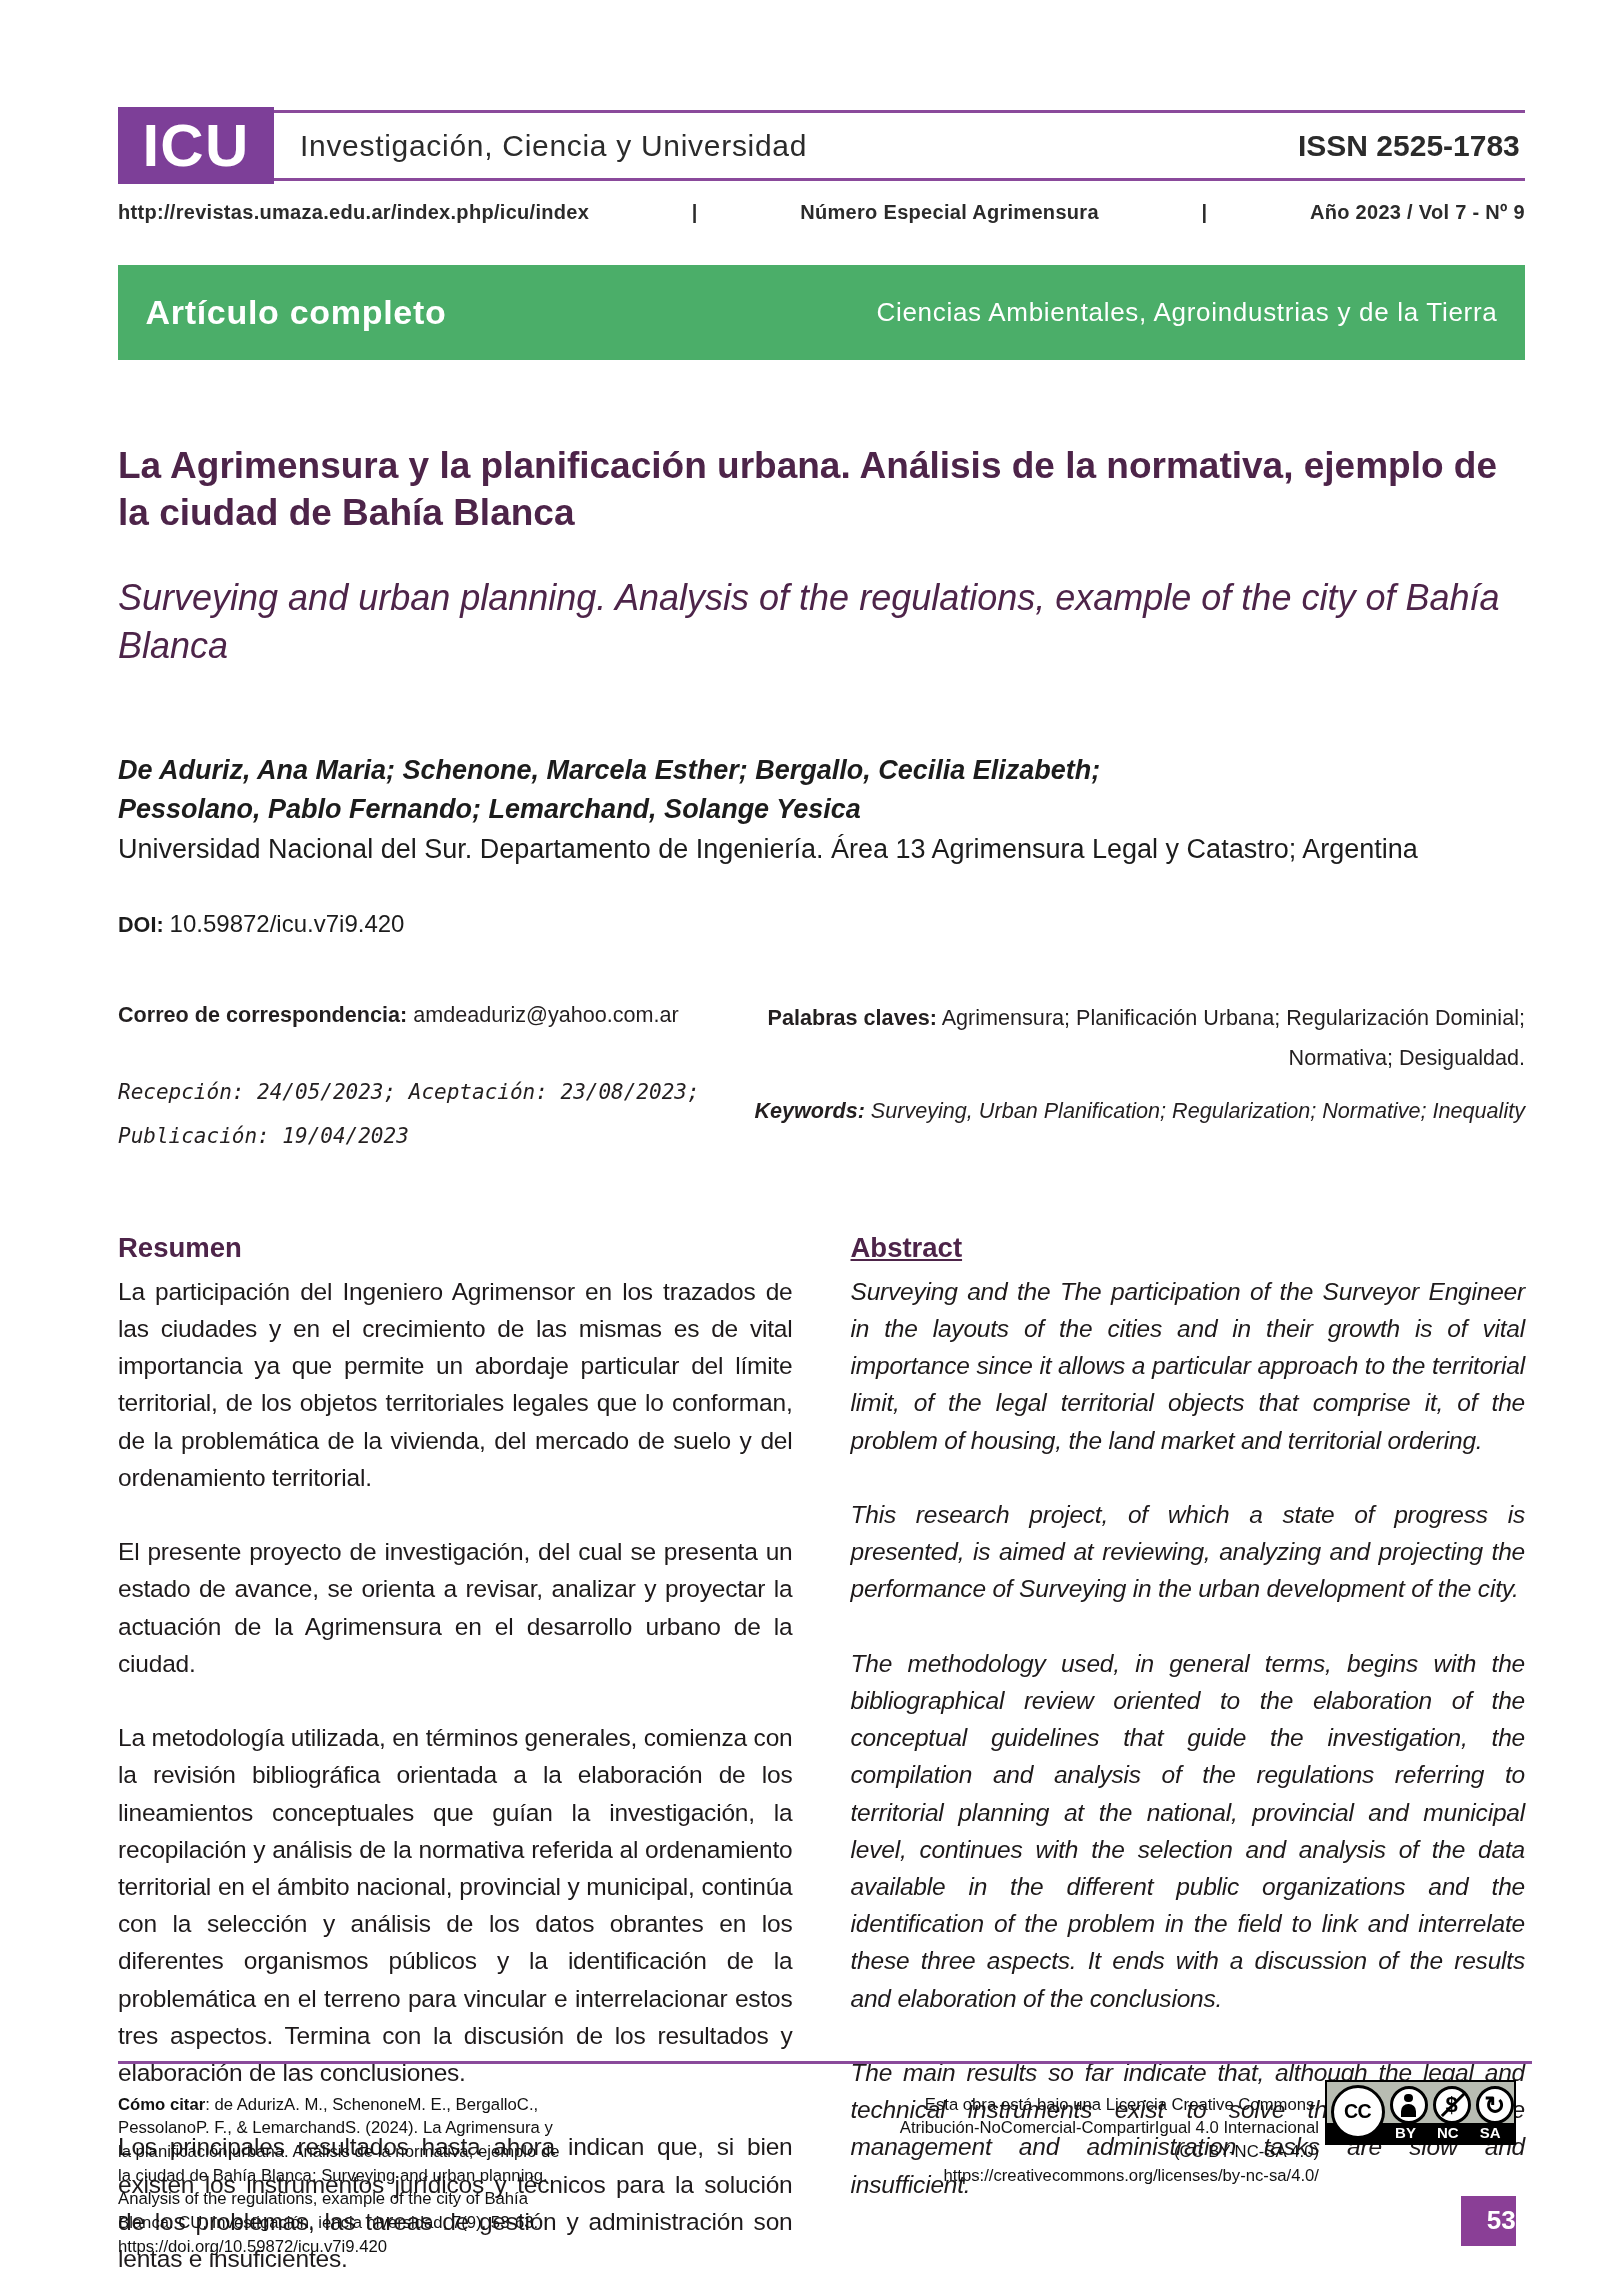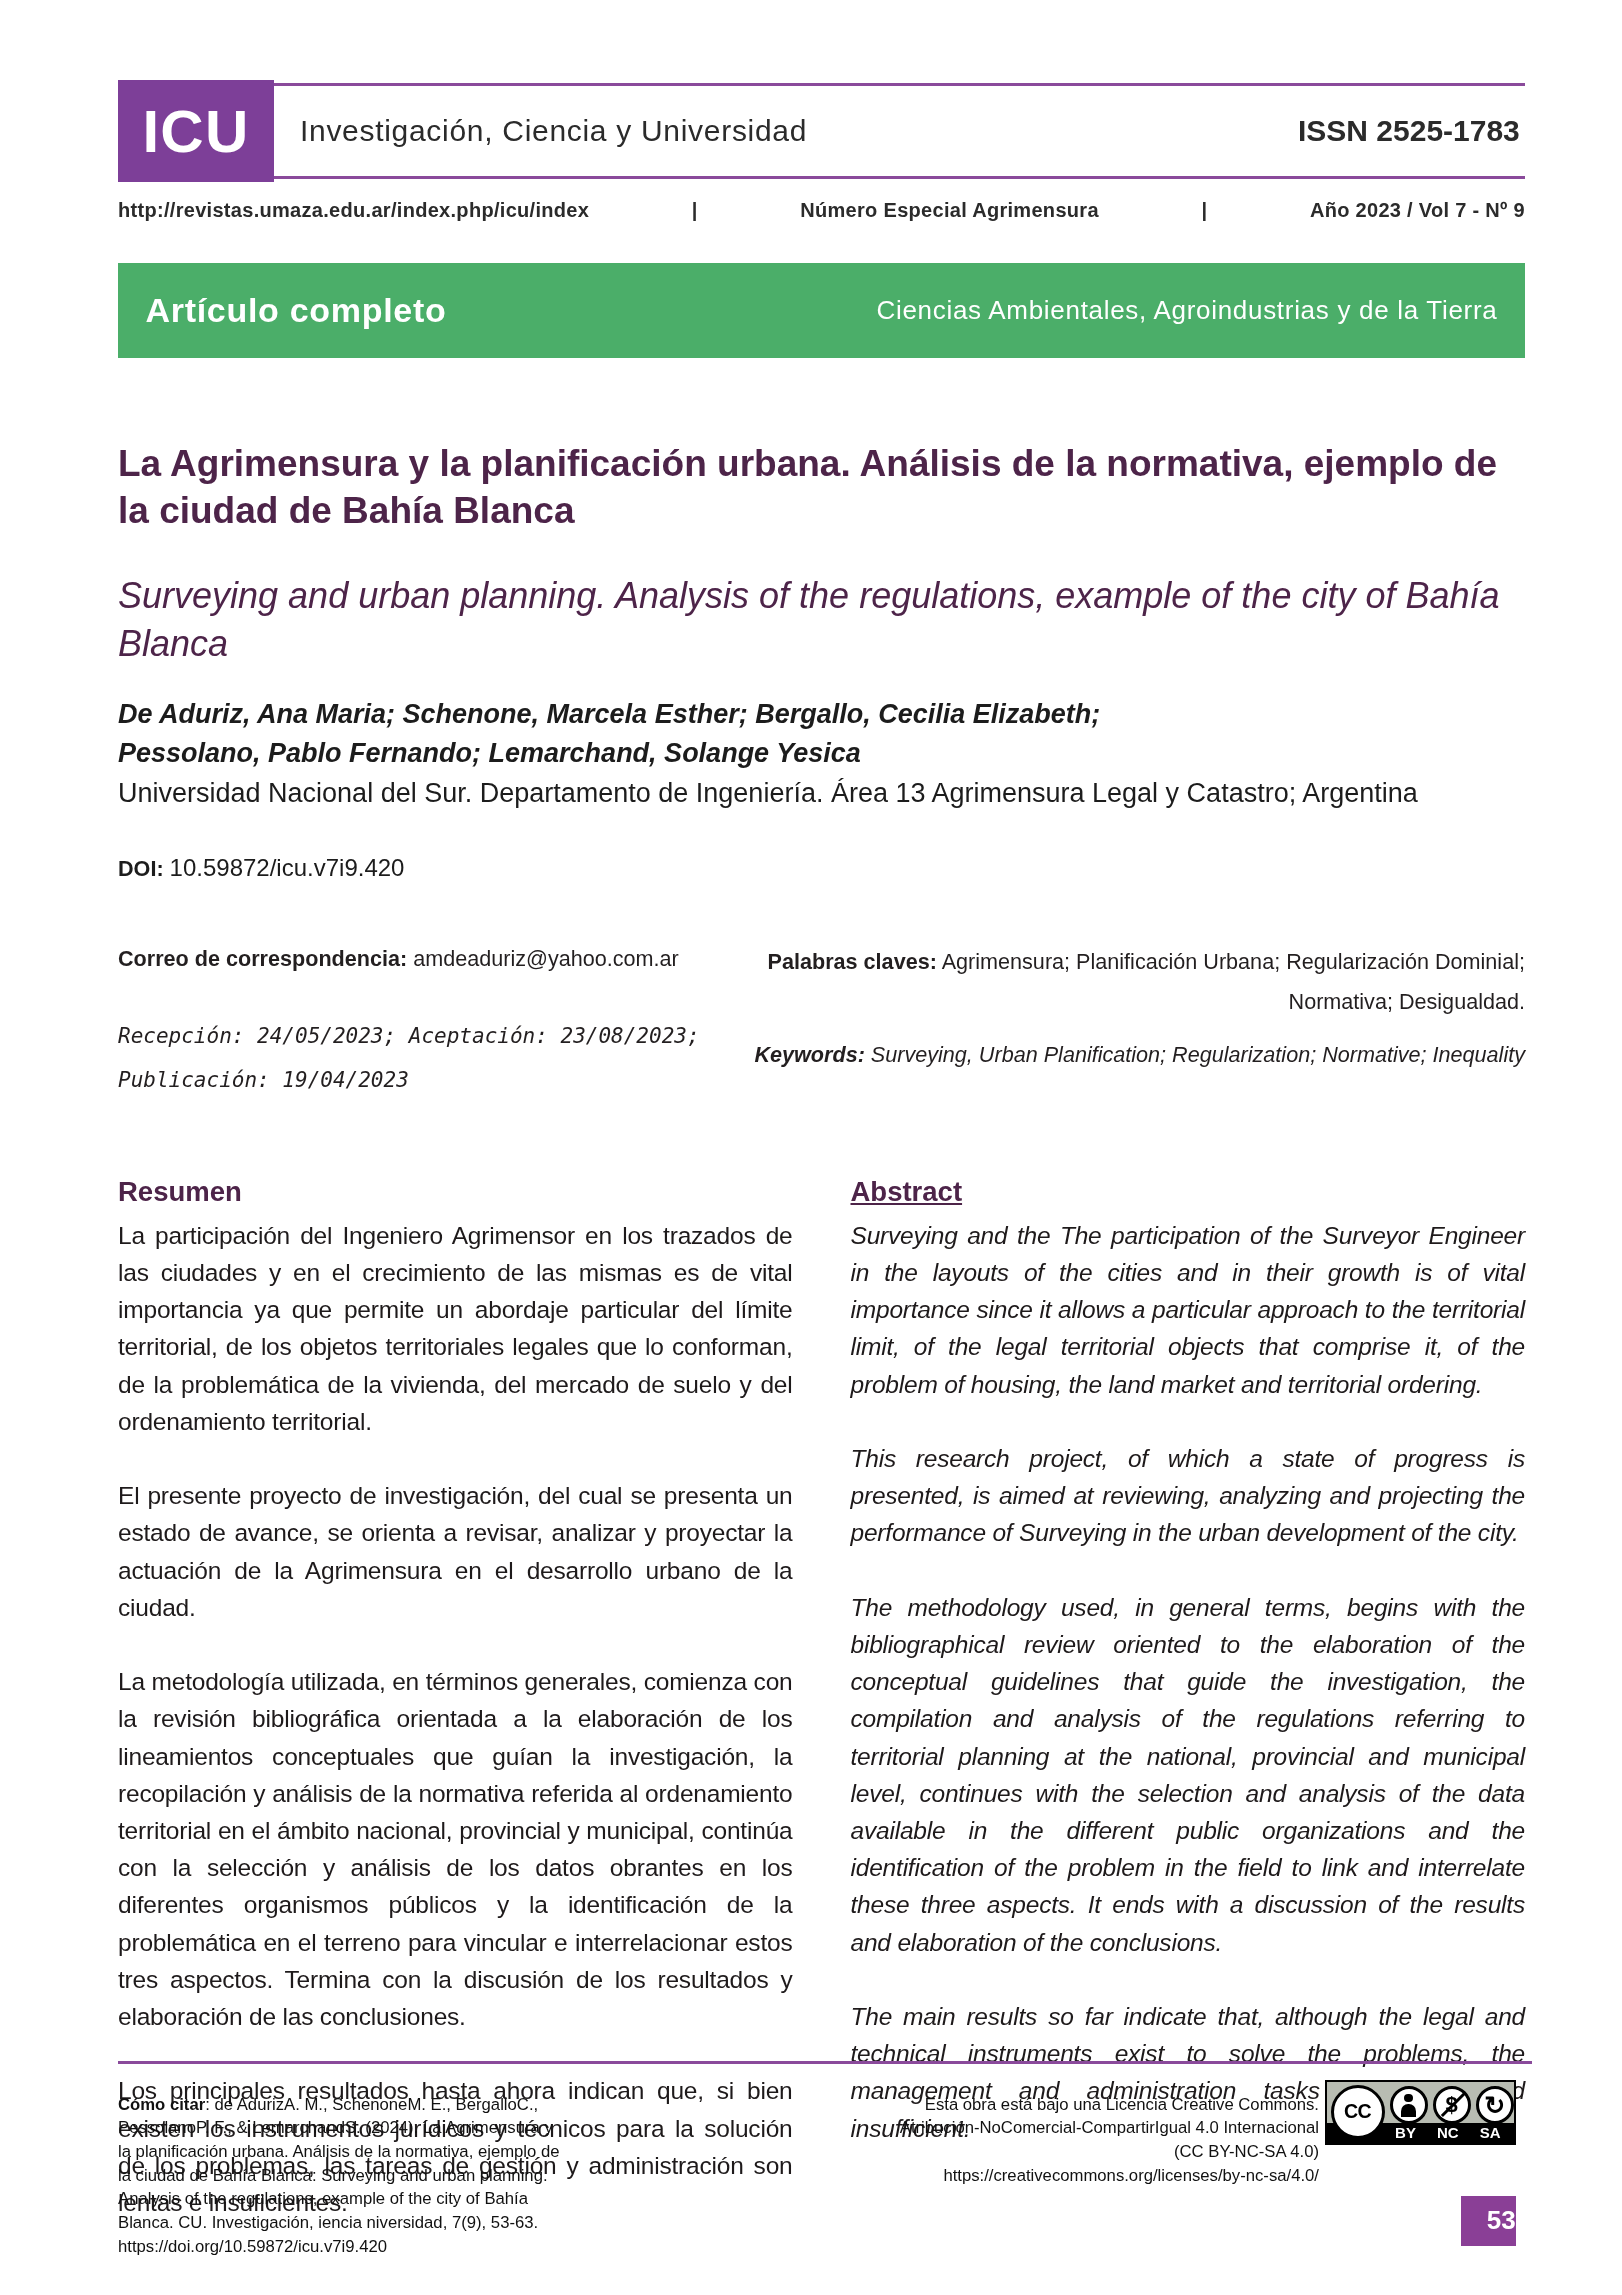--- a/index.html
+++ b/index.html
@@ -8,21 +8,21 @@
     width:1623px;height:2295px;
     background:#ffffff;
     font-family:"Liberation Sans", sans-serif;
     color:#231f20;
     overflow:hidden;
     margin:0 auto;
   }
   .content{position:absolute;left:118px;right:98px;top:0;}
 
   
-  .header-band{position:relative;height:96px;margin-top:83px;}
+  .header-band{position:relative;height:71px;margin-top:110px;}
   .hline-top,.hline-bottom{position:absolute;left:0;right:0;height:2.6px;background:#8a4a9b;}
   .hline-top{top:0;}
   .hline-bottom{bottom:0;}
   .logo-box{
     position:absolute;left:0;top:-2.6px;bottom:-2.6px;width:156px;
     background:#7d3f98;display:flex;align-items:center;justify-content:center;
   }
   .logo-text{color:#fff;font-size:60px;font-weight:bold;letter-spacing:1.3px;}
   .journal-title{
     position:absolute;left:182px;top:0;bottom:0;display:flex;align-items:center;
@@ -48,21 +48,21 @@
 
   
   .title-es{
     margin-top:82px;font-size:37px;line-height:1.28;font-weight:bold;color:#4d2449;
   }
   .title-en{
     margin-top:38px;font-size:36px;line-height:1.32;font-style:italic;font-weight:500;color:#4d2449;
   }
 
   
-  .authors{margin-top:28px;font-size:27px;line-height:1.45;font-style:italic;font-weight:600;color:#1c1c1c;}
+  .authors{margin-top:82px;font-size:27px;line-height:1.45;font-style:italic;font-weight:600;color:#1c1c1c;}
   .affiliation{font-size:27px;line-height:1.45;font-weight:400;font-style:normal;color:#1c1c1c;}
   .doi-row{margin-top:41px;font-size:21.6px;color:#1c1c1c;}
   .doi-label{font-weight:bold;}
   .doi-value{font-family:Liberation Sans, sans-serif;font-size:24px;margin-top:32px;}
 
   
   .meta{display:flex;margin-top:60px;}
   .meta-left{width:44%;}
   .meta-right{width:56%;text-align:right;}
   .meta-row1{font-size:21.6px;line-height:1.6;}

